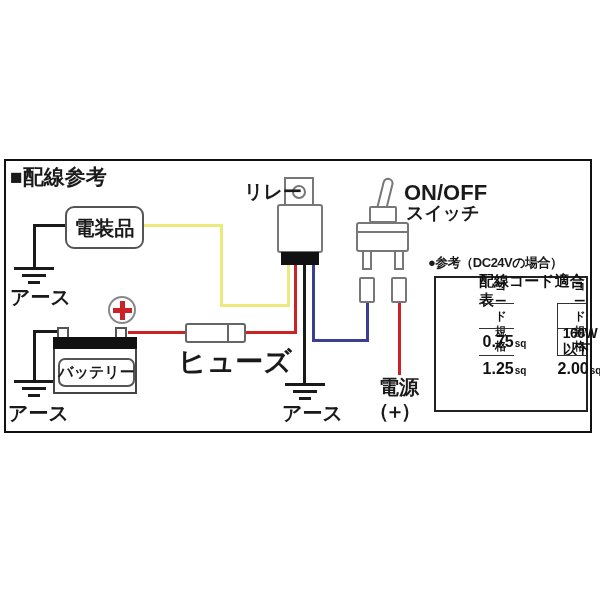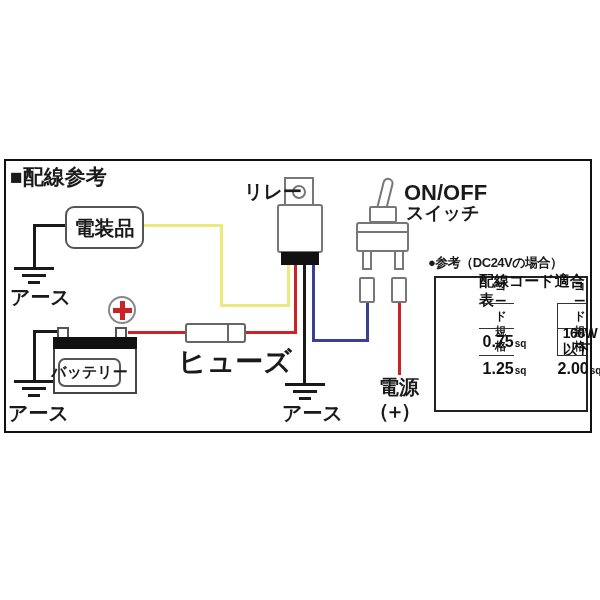--- a/index.html
+++ b/index.html
@@ -93,21 +93,21 @@
 <div class="abs outline" style="left:394px;top:250px;width:10px;height:20px;"></div>
 <div class="abs outline" style="left:359px;top:277px;width:16px;height:26px;border-radius:2px;"></div>
 <div class="abs outline" style="left:391px;top:277px;width:16px;height:26px;border-radius:2px;"></div>
 <div class="lbl" style="left:404px;top:181px;font-size:22px;">ON/OFF</div>
 <div class="lbl" style="left:406px;top:204px;font-size:18px;">スイッチ</div>
 
 <div class="abs" style="left:57px;top:327px;width:12px;height:12px;border:2px solid #555;background:#fff;"></div>
 <div class="abs" style="left:115px;top:327px;width:12px;height:12px;border:2px solid #555;background:#fff;"></div>
 <div class="abs" style="left:53px;top:337px;width:84px;height:57px;border:2px solid #444;background:#fff;"></div>
 <div class="abs" style="left:53px;top:337px;width:84px;height:12px;background:#111;"></div>
-<div class="abs" style="left:58px;top:358px;width:63px;height:29px;border:2px solid #555;border-radius:7px;background:#fff;display:flex;align-items:center;justify-content:center;">
+<div class="abs" style="left:58px;top:358px;width:77px;height:29px;border:2px solid #555;border-radius:7px;background:#fff;display:flex;align-items:center;justify-content:center;">
   <span class="lbl" style="position:static;font-size:15px;">バッテリー</span>
 </div>
 
 <div class="abs" style="left:108px;top:296px;width:28px;height:28px;border:2px solid #888;border-radius:50%;background:#fff;"></div>
 <div class="abs" style="left:113px;top:308px;width:19px;height:5px;background:var(--plus-red,#cc2127);"></div>
 <div class="abs" style="left:120px;top:301px;width:5px;height:19px;background:var(--plus-red,#cc2127);"></div>
 
 <div class="abs" style="left:185px;top:323px;width:61px;height:20px;border:2px solid #666;border-radius:3px;background:#fff;"></div>
 <div class="abs" style="left:227px;top:324px;width:2px;height:18px;background:#666;"></div>
 <div class="lbl" style="left:178px;top:347px;font-size:28px;">ヒューズ</div>

